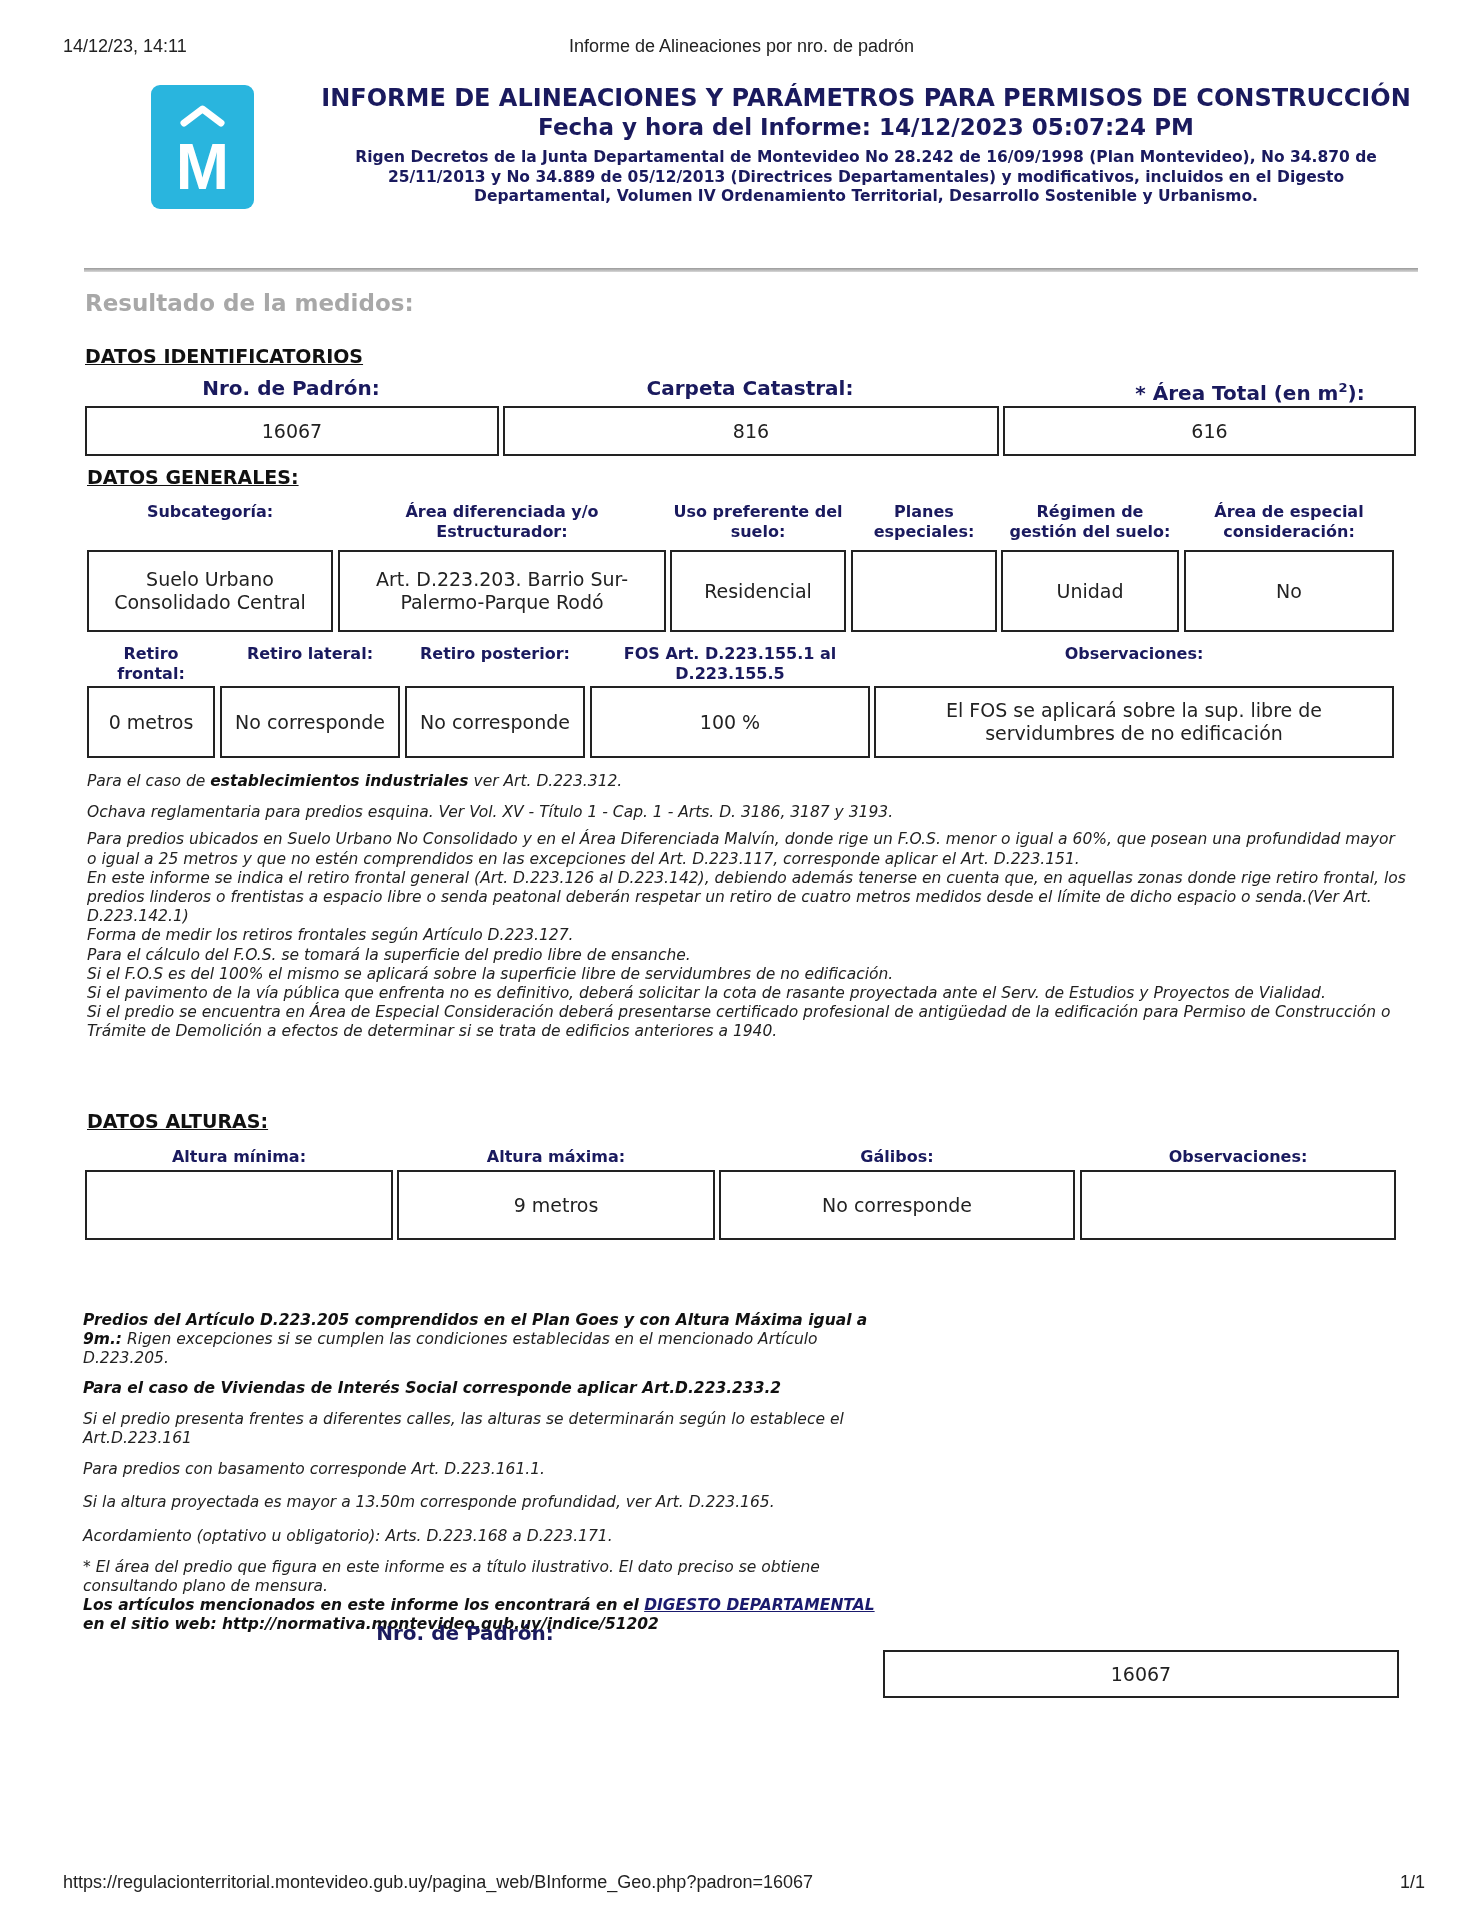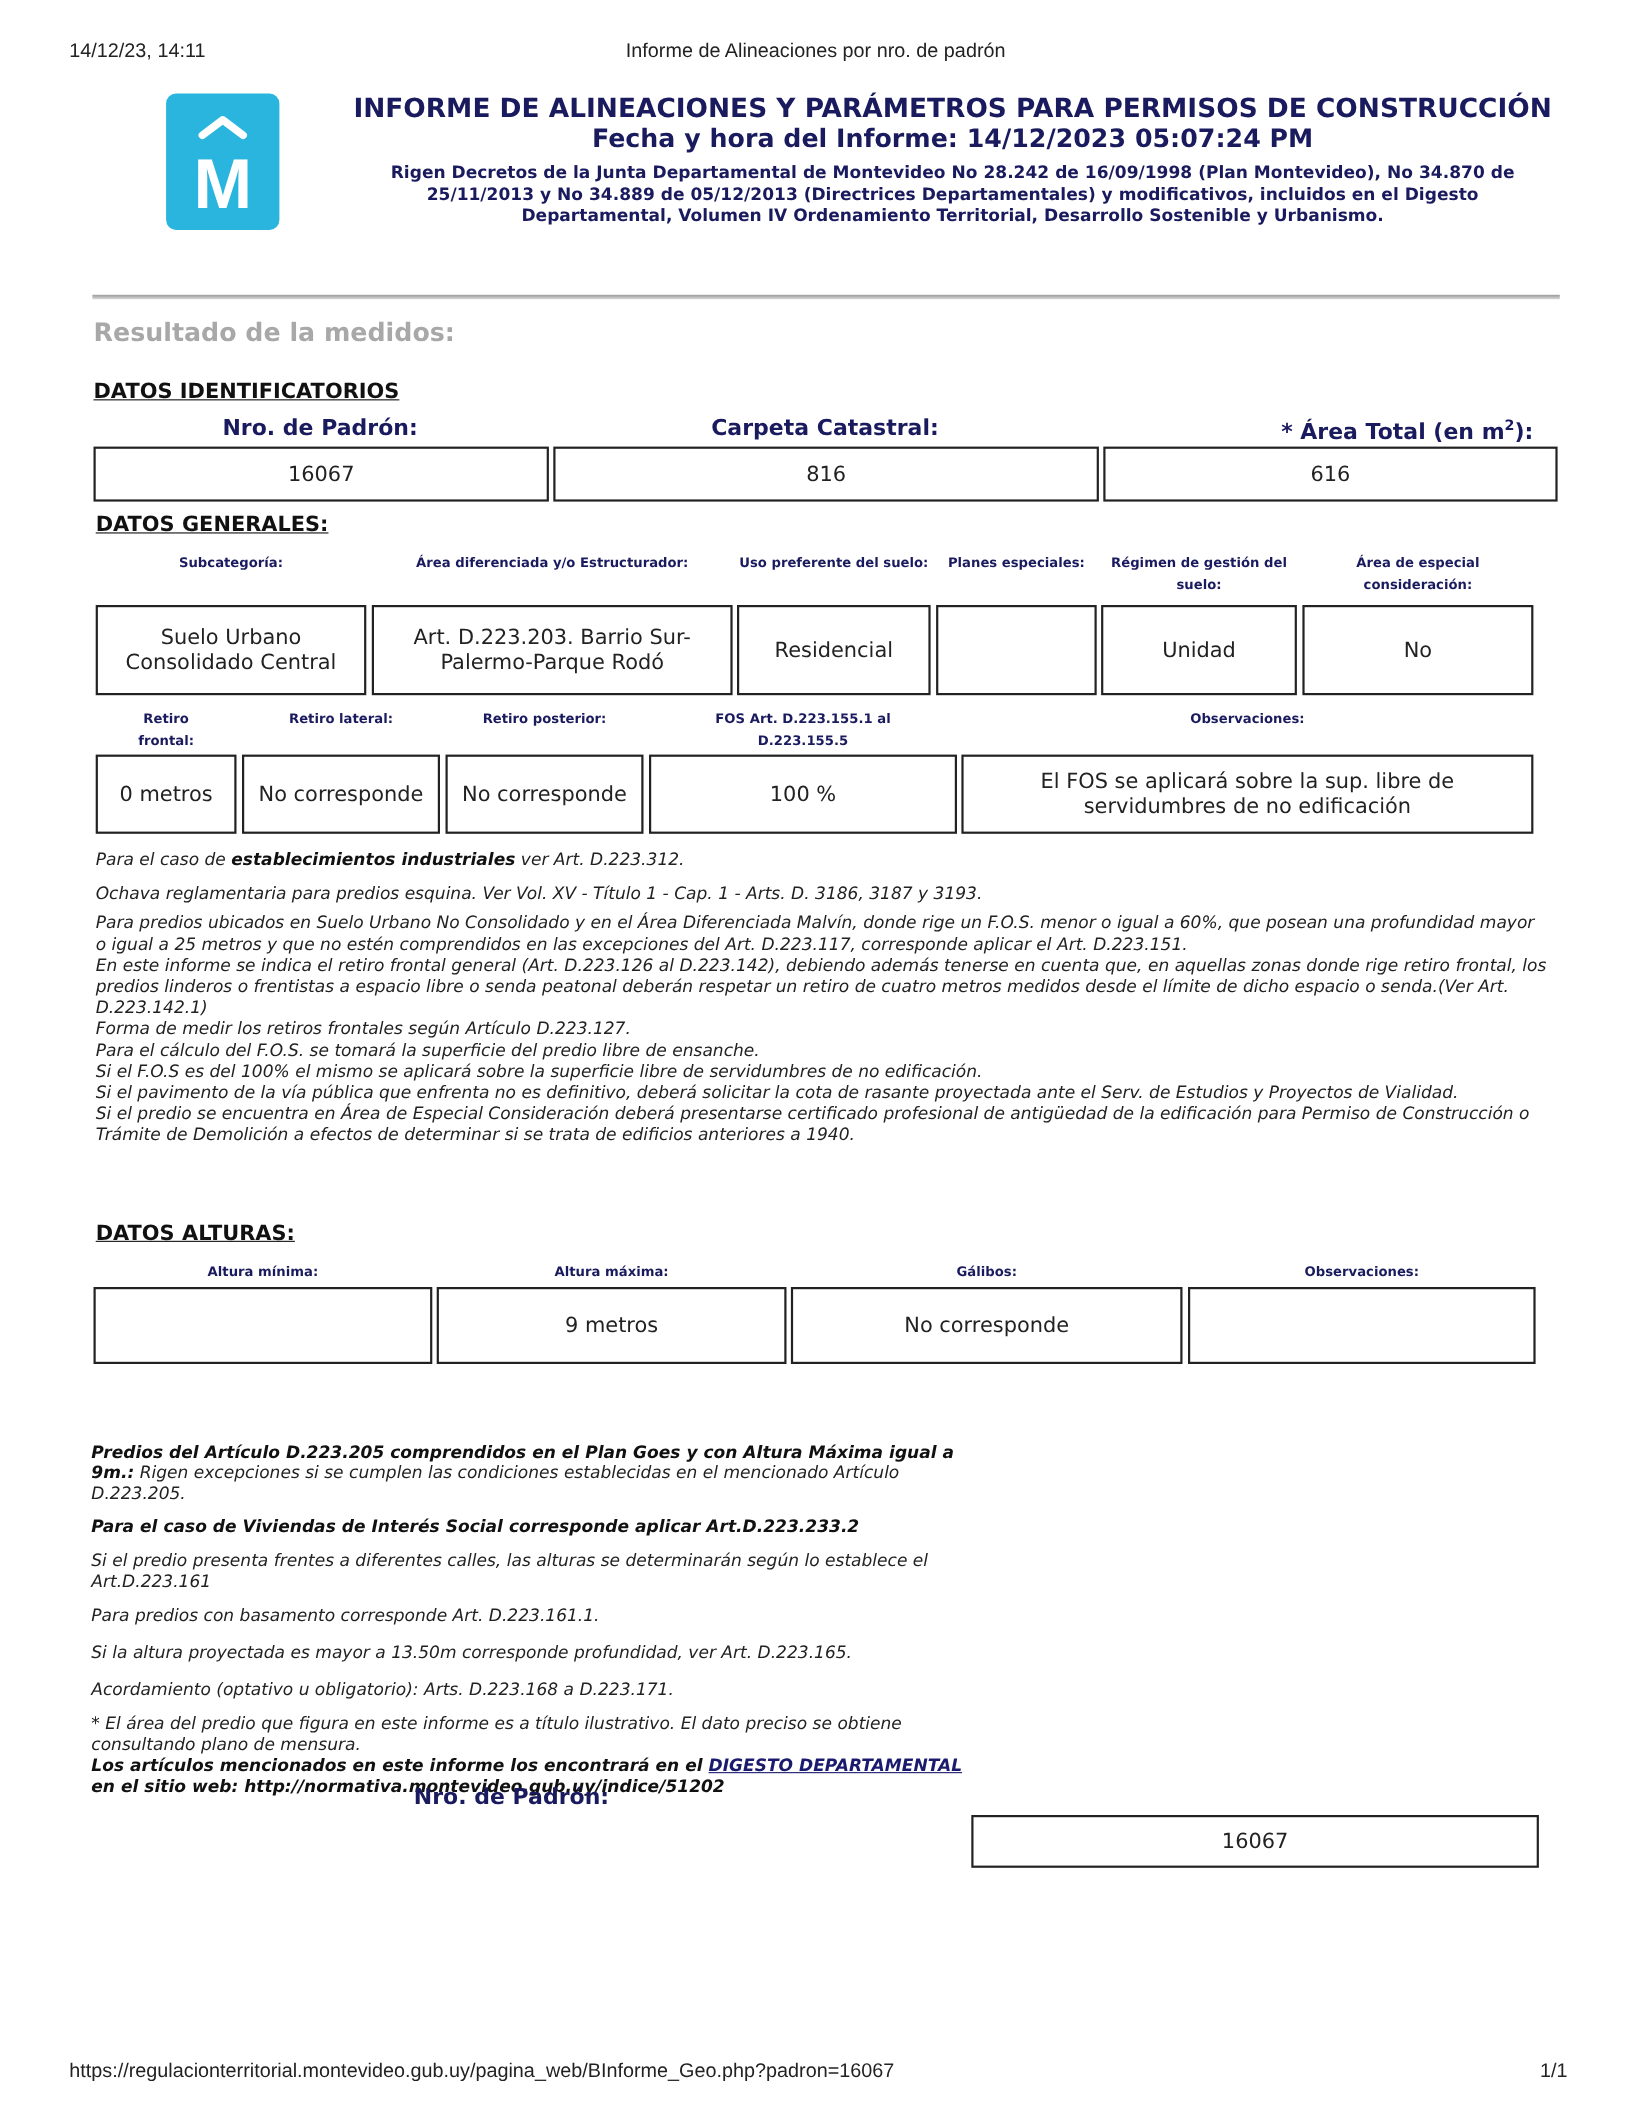--- a/index.html
+++ b/index.html
@@ -19,21 +19,21 @@
   .t4 { font-size: 15.5px; line-height: 19.5px; margin-top: 6px; padding: 0 6px; }
 
   .hr { position: absolute; left: 84px; top: 268px; width: 1334px; height: 4px; background: linear-gradient(#9a9a9a, #d8d8d8); }
 
   .result-title { position: absolute; left: 85px; top: 290px; font-size: 23px; font-weight: bold; color: #a8a8a8; }
 
   .sec { position: absolute; font-size: 19px; font-weight: bold; text-decoration: underline; color: #111; }
 
   .lbl { position: absolute; text-align: center; font-weight: bold; color: #1a1a5e; }
   .lbl-lg { font-size: 20px; line-height: 24px; }
-  .lbl-sm { font-size: 12px; line-height: 19.5px; }
+  .lbl-sm { font-size: 16px; line-height: 19.5px; }
 
   .box { position: absolute; border: 2px solid #222; display: flex; align-items: center; justify-content: center; text-align: center; font-size: 19px; line-height: 23px; color: #222; background: #fff; }
 
   .notes { position: absolute; font-style: italic; font-size: 15.5px; line-height: 19.2px; color: #222; }
   .notes p { margin: 0; }
   .gap8 { margin-top: 8px !important; }
   .gap10 { margin-top: 10px !important; }
   .gap12 { margin-top: 12px !important; }
   b.bi { font-weight: bold; font-style: italic; color: #111; }
   a.lnk { color: #1a1a6e; text-decoration: underline; font-weight: bold; font-style: italic; }
@@ -58,21 +58,21 @@
 </div>
 
 <div class="hr"></div>
 
 <div class="result-title">Resultado de la medidos:</div>
 
 <div class="sec" style="left:85px; top:345px;">DATOS IDENTIFICATORIOS</div>
 
 <div class="lbl lbl-lg" style="left:85px; top:376px; width:412px;">Nro. de Padrón:</div>
 <div class="lbl lbl-lg" style="left:502px; top:376px; width:496px;">Carpeta Catastral:</div>
-<div class="lbl lbl-lg" style="left:982px; top:376px; width:412px;text-align:right;">
+<div class="lbl lbl-lg" style="left:1044px; top:376px; width:412px;">
   <span>* Área Total (en m</span><sup style="font-size:13px;">2</sup><span>):</span>
 </div>
 
 <div class="box" style="left:85px; top:406px; width:414px; height:50px;">16067</div>
 <div class="box" style="left:503px; top:406px; width:496px; height:50px;">816</div>
 <div class="box" style="left:1003px; top:406px; width:413px; height:50px;">616</div>
 
 <div class="sec" style="left:87px; top:466px;">DATOS GENERALES:</div>
 
 <div class="lbl lbl-sm" style="left:87px; top:502px; width:246px;">Subcategoría:</div>

